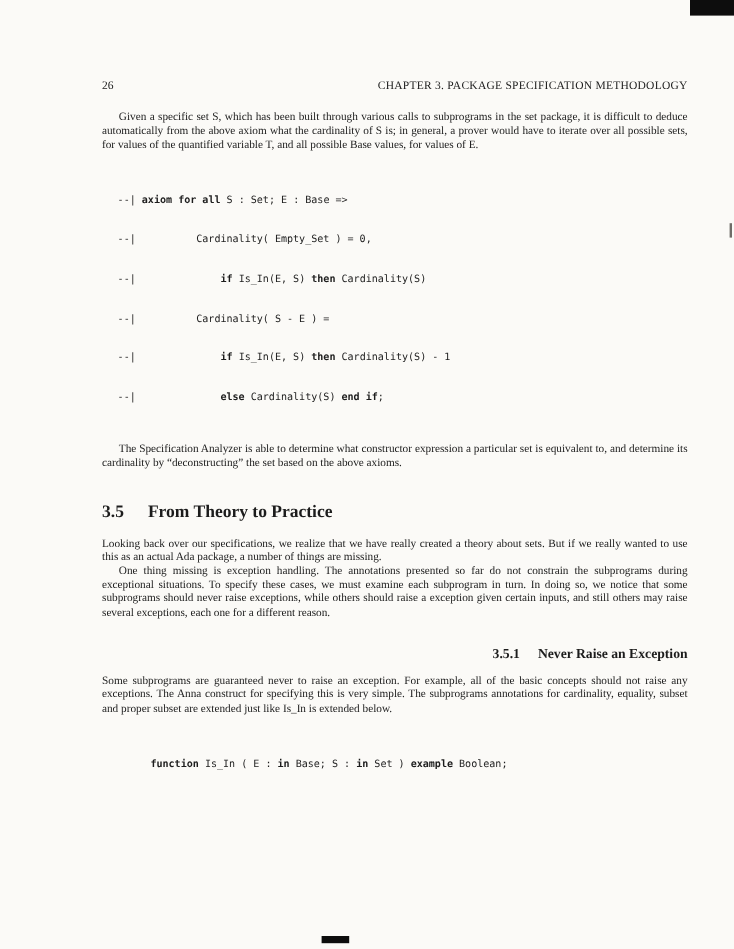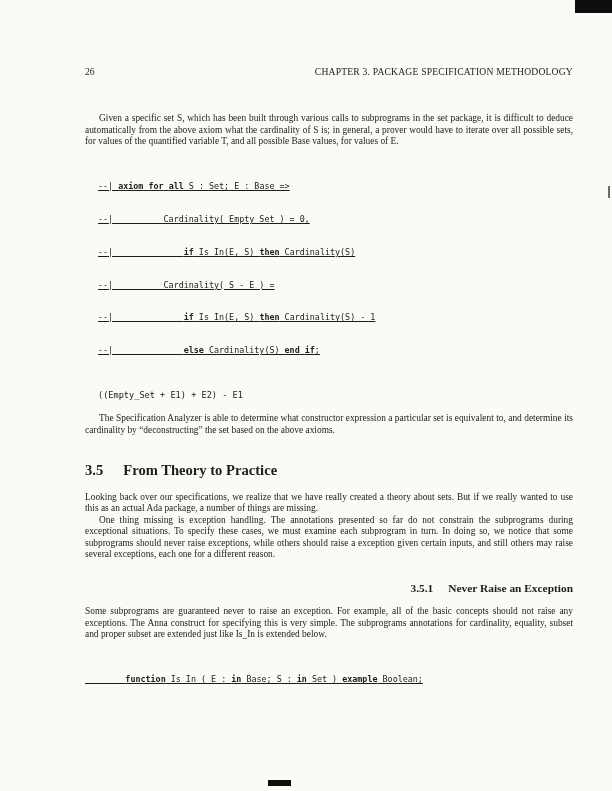--- a/index.html
+++ b/index.html
@@ -11,33 +11,33 @@
     color:#1c1c1c;
     overflow:hidden;
     box-shadow:0 0 4px rgba(0,0,0,.2);
   }
   .content {
     position:absolute; left:85px; top:66px; width:488px;
     font-size:9.4px; line-height:11.4px; text-align:justify;
   }
   .running-header {
     display:flex; justify-content:space-between; align-items:baseline;
-    font-size:9.6px; margin-bottom:36px; text-align:right;gap:36px;
+    font-size:9.6px; margin-bottom:16px; text-align:right;gap:36px;
   }
   .chapter-title { letter-spacing:.2px; }
   p.body { margin:0; }
   p.indent { text-indent:14px; }
   .code-block {
     font-family:"DejaVu Sans Mono","Liberation Mono",monospace;
     font-size:8.4px; line-height:10.9px;
     white-space:pre; text-align:left;
     margin:12px 0;
   }
   .code-block.axiom { margin-left:13px; }
-  .code-line { white-space:pre;text-decoration:underline; }
+  .code-line { white-space:pre; }
   .expr {
     font-family:"DejaVu Sans Mono","Liberation Mono",monospace;
     font-size:8.6px; margin:12px 0 12px 13px; text-align:left; white-space:pre;
   }
   .section-heading {
     margin:26px 0 14px 0; font-size:14.6px; font-weight:bold;
     text-align:left; line-height:16px;
   }
   .section-heading .num { margin-right:20px; }
   .subsection-heading {
@@ -71,21 +71,20 @@
     <div class="code-block axiom">
       <div class="code-line kw">--| <b>axiom</b> <b>for</b> <b>all</b> S : Set; E : Base =&gt;</div>
       <div class="code-line kw">--|          Cardinality( Empty_Set ) = 0,</div>
       <div class="code-line kw">--|              <b>if</b> Is_In(E, S) <b>then</b> Cardinality(S)</div>
       <div class="code-line kw">--|          Cardinality( S - E ) =</div>
       <div class="code-line kw">--|              <b>if</b> Is_In(E, S) <b>then</b> Cardinality(S) - 1</div>
       <div class="code-line kw">--|              <b>else</b> Cardinality(S) <b>end</b> <b>if</b>;</div>
     </div>
 
 
-    <div class="expr">((Empty_Set + E1) + E2) - E1</div>
 
     <p class="body indent">The Specification Analyzer is able to determine what constructor expression a particular set is equivalent to, and determine its cardinality by “deconstructing” the set based on the above axioms.</p>
 
     <div class="section-heading">
       <span class="num">3.5</span><span>From Theory to Practice</span>
     </div>
 
     <p class="body">Looking back over our specifications, we realize that we have really created a theory about sets. But if we really wanted to use this as an actual Ada package, a number of things are missing.</p>
     <p class="body indent">One thing missing is exception handling. The annotations presented so far do not constrain the subprograms during exceptional situations. To specify these cases, we must examine each subprogram in turn. In doing so, we notice that some subprograms should never raise exceptions, while others should raise a exception given certain inputs, and still others may raise several exceptions, each one for a different reason.</p>
 

